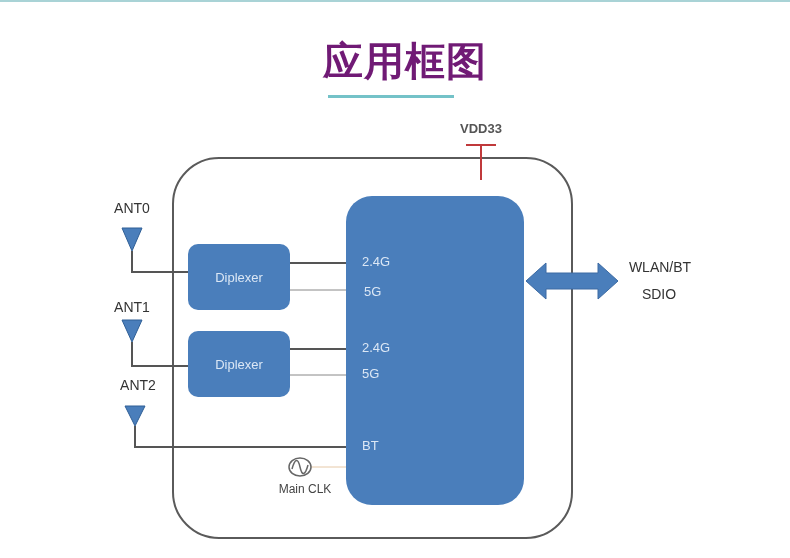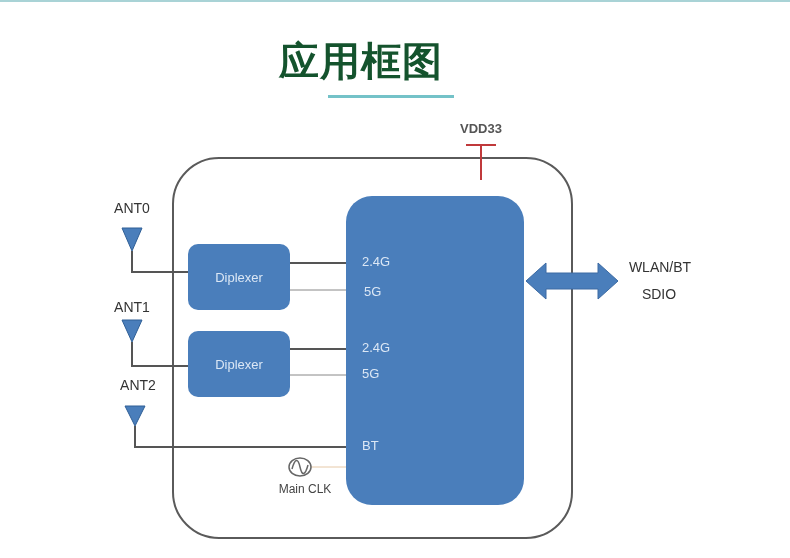--- a/index.html
+++ b/index.html
@@ -1,20 +1,20 @@
 <!DOCTYPE html>
 <html><head>
 <meta charset="utf-8">
 <style>
   html, body { margin: 0; padding: 0; }
   body { width: 790px; height: 558px; background: #ffffff; position: relative; overflow: hidden;
          font-family: "DejaVu Sans", sans-serif; }
   .top-rule { position: absolute; left: 0; top: 0; width: 790px; height: 2px; background: #a9d3d6; }
   .title { position: absolute; left: 0; width: 722px; top: 34px; text-align: center;
-           font-size: 40px; font-weight: bold; color: #14532d; letter-spacing: 1px; }
+           font-size: 40px; font-weight: bold; color: #701a75; letter-spacing: 1px; padding-left: 44px; }
   .title-underline { position: absolute; left: 328px; top: 95px; width: 126px; height: 3px; background: #74c2c8; }
   svg.diagram { position: absolute; left: 0; top: 0; }
   .lbl { font-family: "Liberation Sans", sans-serif; }
 </style>
 </head>
 <body>
 
 <div class="top-rule"></div>
 <div class="title">应用框图</div>
 <div class="title-underline"></div>

